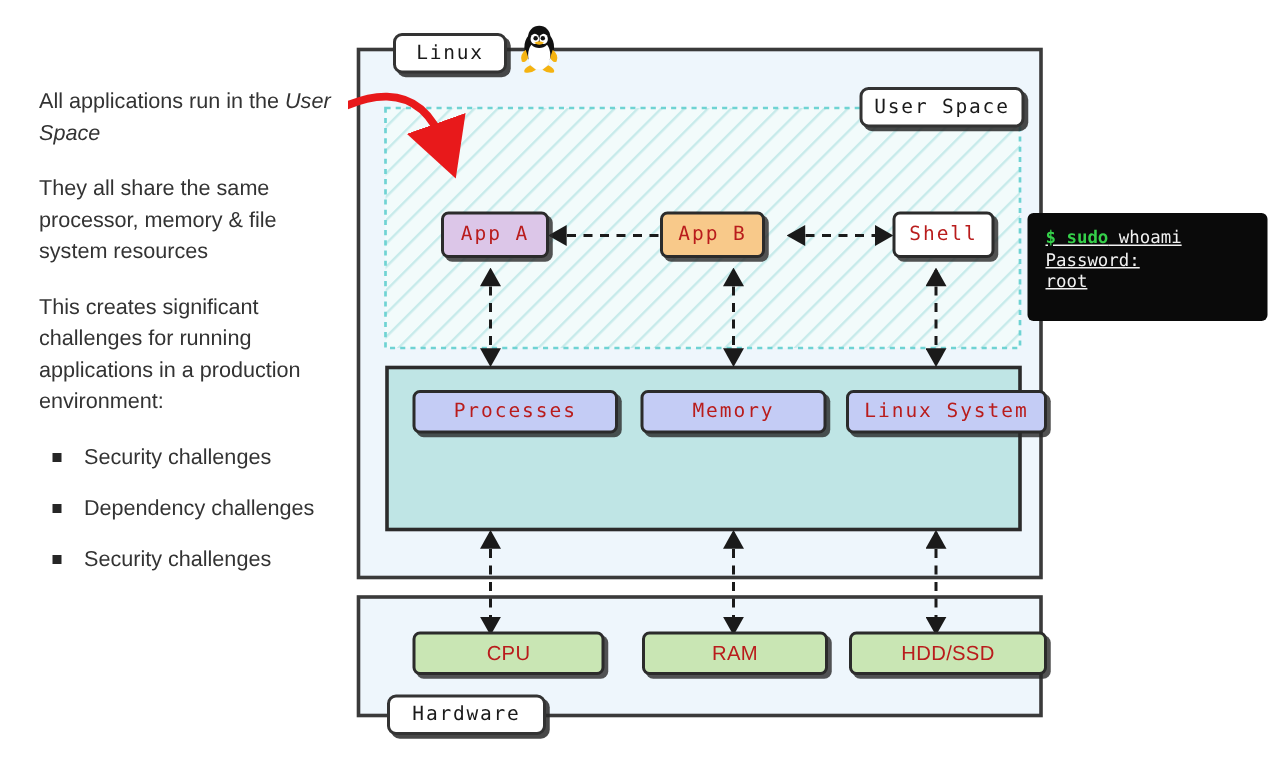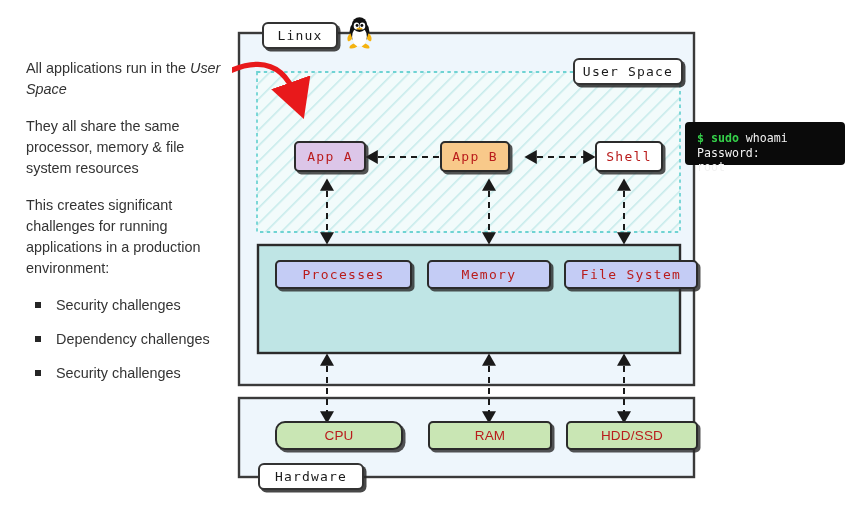--- a/index.html
+++ b/index.html
@@ -223,34 +223,34 @@
 
   <div class="node" style="left:43px; top:260px; width:137px; height:29px; background:#c4ccf5;">
     <span>Processes</span>
   </div>
 
   <div class="node" style="left:195px; top:260px; width:124px; height:29px; background:#c4ccf5;">
     <span>Memory</span>
   </div>
 
   <div class="node" style="left:332px; top:260px; width:134px; height:29px; background:#c4ccf5;">
-    <span>File System</span>
-  </div>
-
-  <div class="node node-sans" style="left:43px; top:421px; width:128px; height:29px; background:#c9e6b4;border-radius:10px;">
+    <span>Linux System</span>
+  </div>
+
+  <div class="node node-sans" style="left:43px; top:421px; width:128px; height:29px; background:#c9e6b4;">
     <span>CPU</span>
   </div>
 
   <div class="node node-sans" style="left:196px; top:421px; width:124px; height:29px; background:#c9e6b4;">
     <span>RAM</span>
   </div>
 
   <div class="node node-sans" style="left:334px; top:421px; width:132px; height:29px; background:#c9e6b4;">
     <span>HDD/SSD</span>
   </div>
 
-  <div id="terminal" style="left:453px; top:122px; width:160px; height:43px;">
+  <div id="terminal" style="left:453px; top:142px; width:160px; height:72px;text-decoration:underline;">
     <div><span class="grn">$ sudo</span><span class="wht"> whoami</span></div>
     <div>Password:</div>
     <div>root</div>
   </div>
 
 </div>
 
 </body></html>

